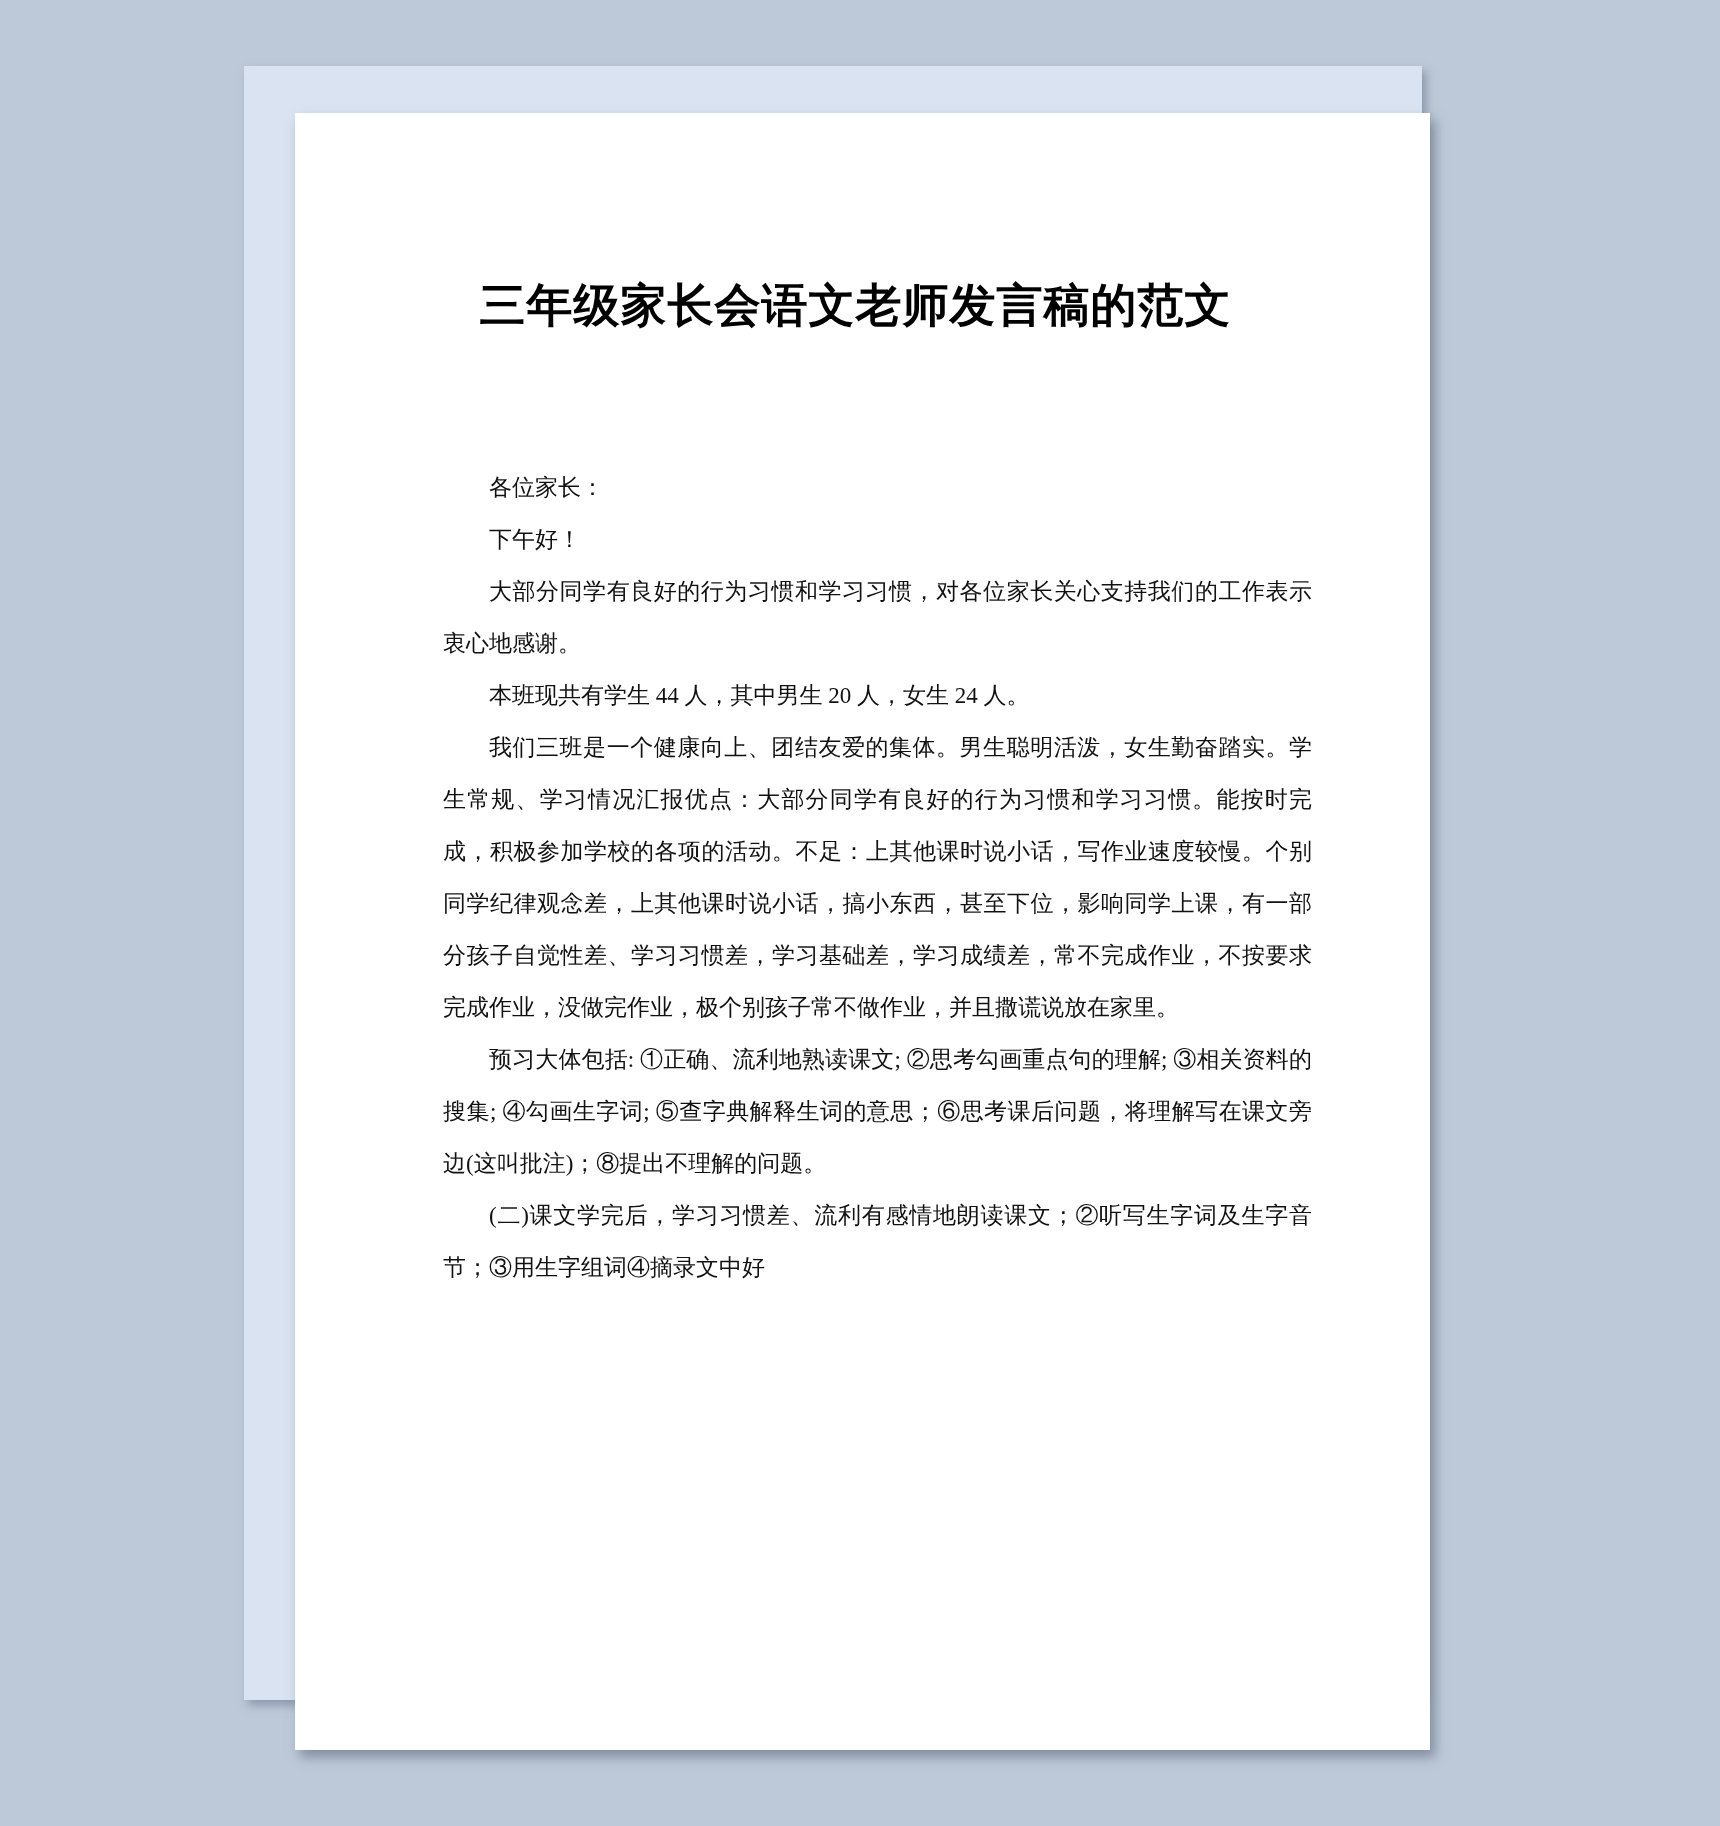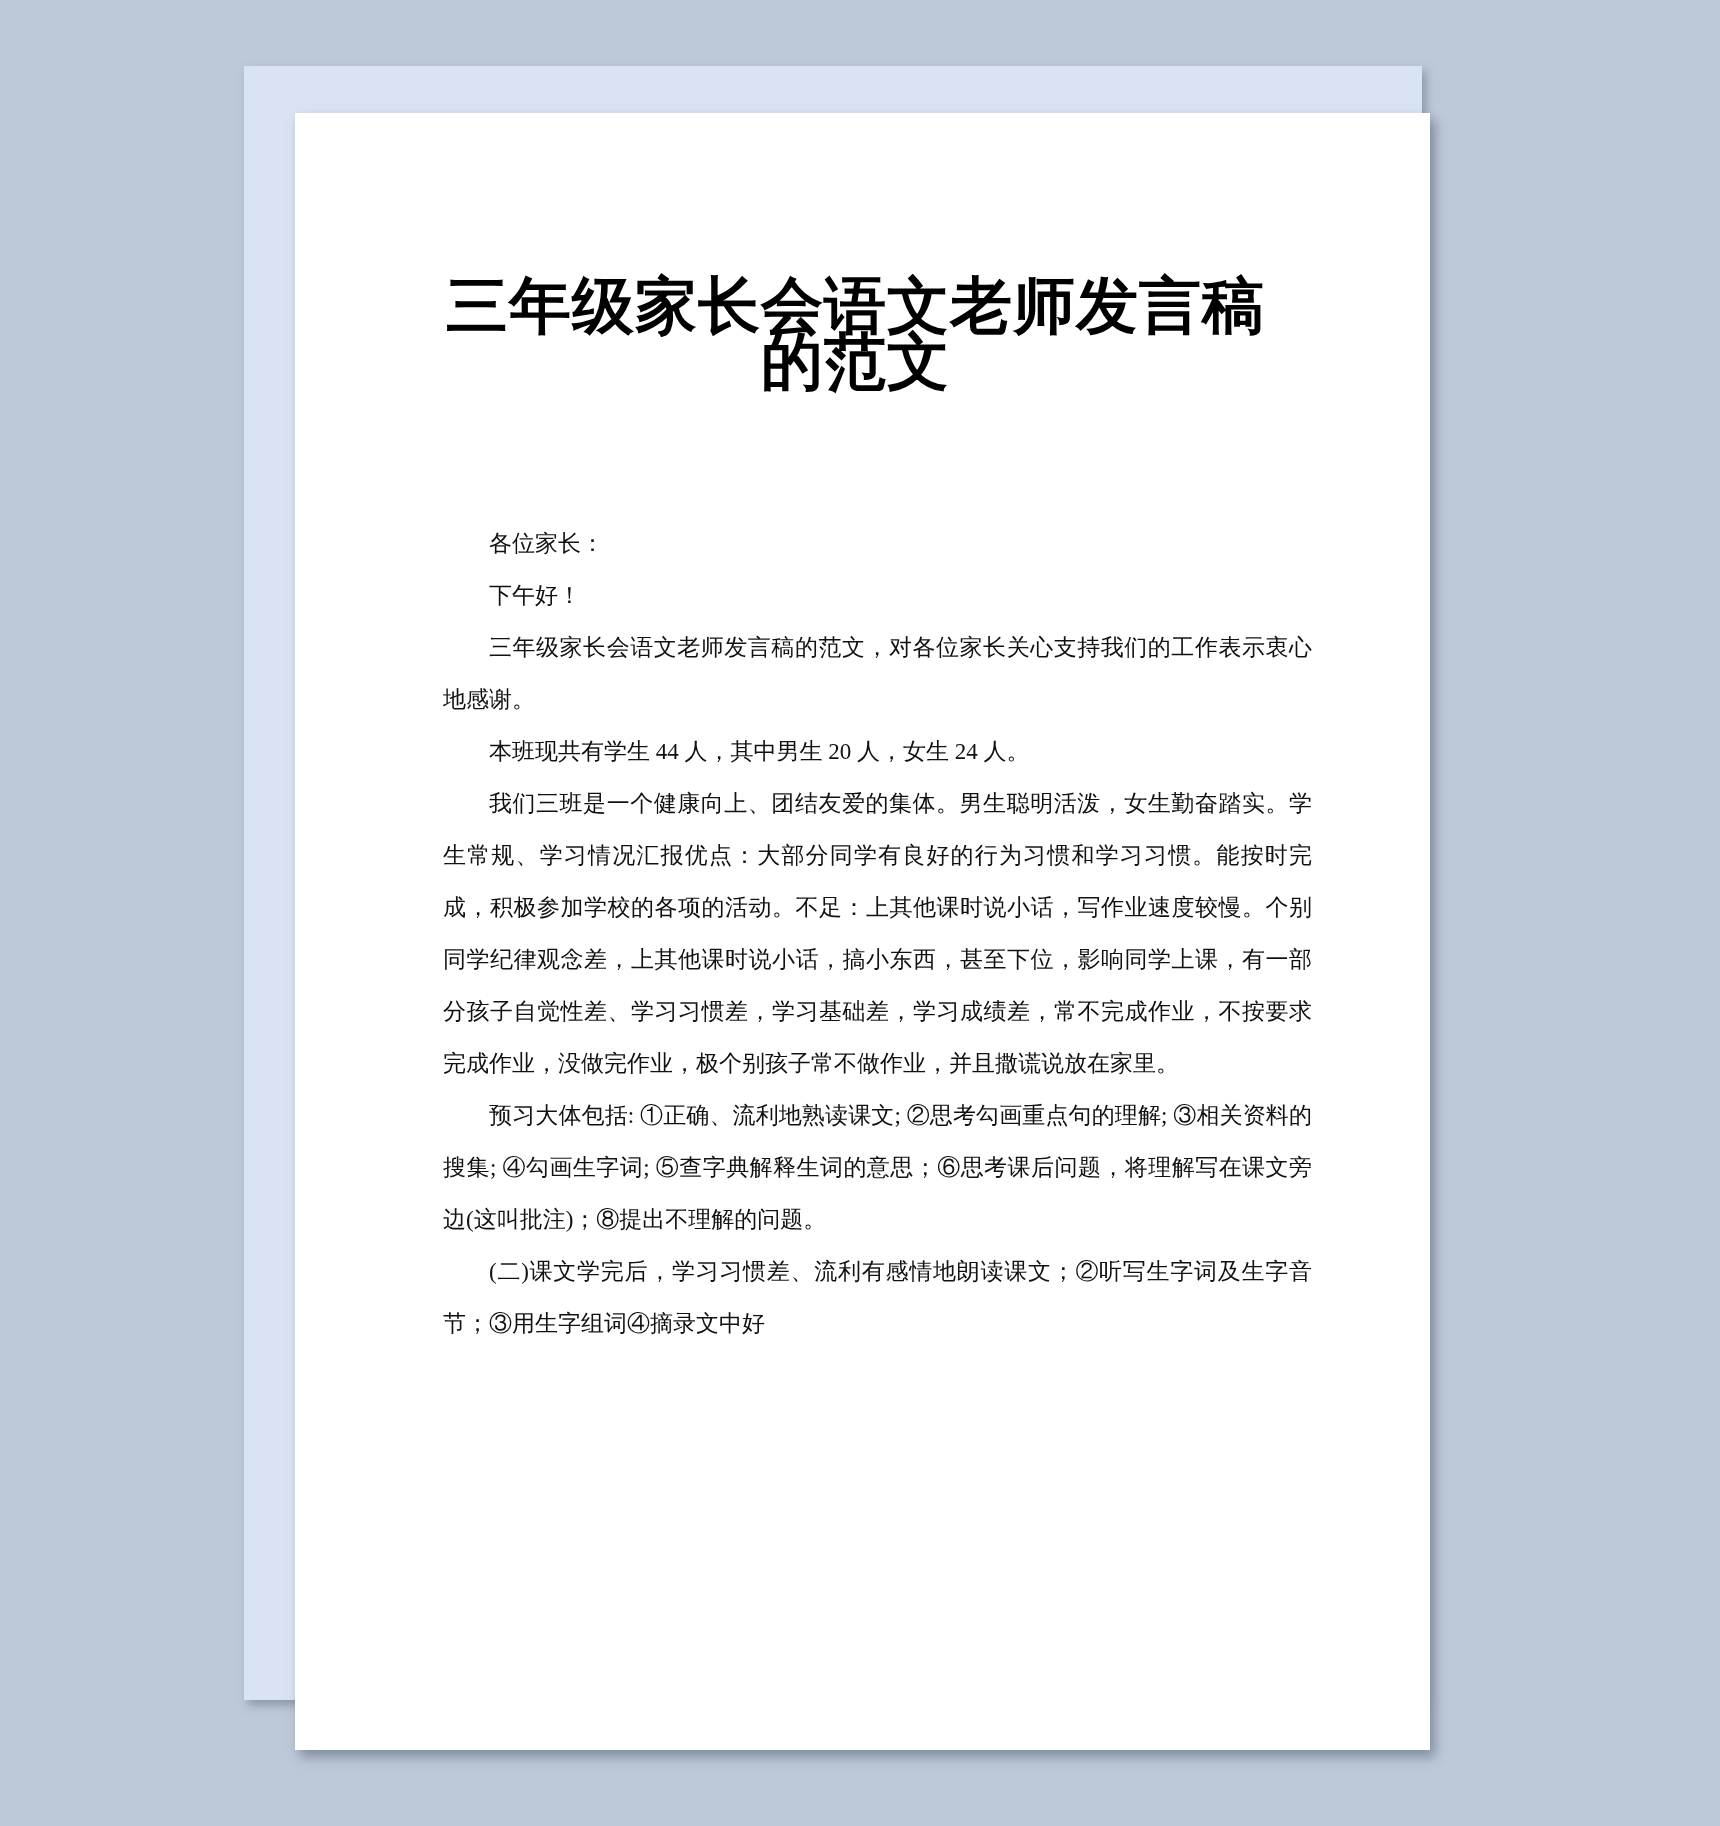--- a/index.html
+++ b/index.html
@@ -33,21 +33,21 @@
     top: 113px;
     width: 1135px;
     height: 1637px;
     background: #ffffff;
     box-shadow: 5px 7px 11px rgba(90, 104, 126, 0.6);
     box-sizing: border-box;
   }
   .doc-title {
     margin: 165px 162px 0 148px;
     text-align: center;
-    font-size: 62px;
+    font-size: 46px;
     line-height: 56px;
     font-weight: bold;
     color: #000000;
     letter-spacing: 1px;
     font-family: "Liberation Serif", "DejaVu Serif", serif;
   }
   .doc-body {
     margin: 128px 118px 0 148px;
     font-size: 23px;
     line-height: 52px;
@@ -64,20 +64,20 @@
 </head>
 <body>
 
 <div class="desk">
   <div class="back-page"></div>
   <div class="page">
     <h1 class="doc-title">三年级家长会语文老师发言稿的范文</h1>
     <div class="doc-body">
         <p class="para">各位家长：</p>
         <p class="para">下午好！</p>
-        <p class="para">三年级家长会语文老师发言稿的范文，对各位家长关心支持我们的工作表示衷心地感谢。</p>
+        <p class="para">大部分同学有良好的行为习惯和学习习惯，对各位家长关心支持我们的工作表示衷心地感谢。</p>
         <p class="para">本班现共有学生 44 人，其中男生 20 人，女生 24 人。</p>
         <p class="para">我们三班是一个健康向上、团结友爱的集体。男生聪明活泼，女生勤奋踏实。学生常规、学习情况汇报优点：大部分同学有良好的行为习惯和学习习惯。能按时完成，积极参加学校的各项的活动。不足：上其他课时说小话，写作业速度较慢。个别同学纪律观念差，上其他课时说小话，搞小东西，甚至下位，影响同学上课，有一部分孩子自觉性差、学习习惯差，学习基础差，学习成绩差，常不完成作业，不按要求完成作业，没做完作业，极个别孩子常不做作业，并且撒谎说放在家里。</p>
         <p class="para">预习大体包括: ①正确、流利地熟读课文; ②思考勾画重点句的理解; ③相关资料的搜集; ④勾画生字词; ⑤查字典解释生词的意思；⑥思考课后问题，将理解写在课文旁边(这叫批注)；⑧提出不理解的问题。</p>
         <p class="para">(二)课文学完后，学习习惯差、流利有感情地朗读课文；②听写生字词及生字音节；③用生字组词④摘录文中好</p>
       </div>
   </div>
 </div>
 
 </body></html>

